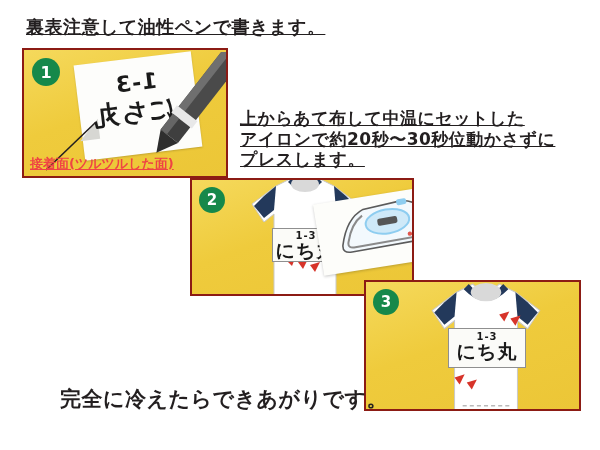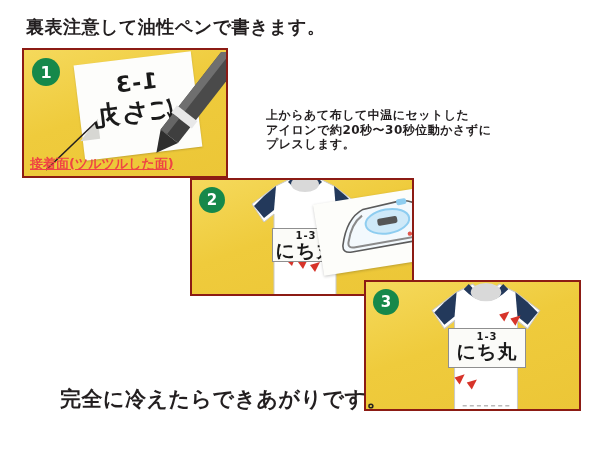--- a/index.html
+++ b/index.html
@@ -22,27 +22,29 @@
     color: #231f20;
     line-height: 1.18;
     letter-spacing: 0.5px;
     white-space: pre-line;
   }
 
   #title-text {
     left: 26px;
     top: 16px;
     font-size: 18px;
+    text-decoration: underline;
   }
 
   #middle-text {
-    left: 266px;
+    left: 240px;
     top: 108px;
-    font-size: 12px;
+    font-size: 17px;
     line-height: 1.22;
+    text-decoration: underline;
   }
 
   #footer-text {
     left: 60px;
     top: 387px;
     font-size: 21px;
   }
 
   
   .panel {

